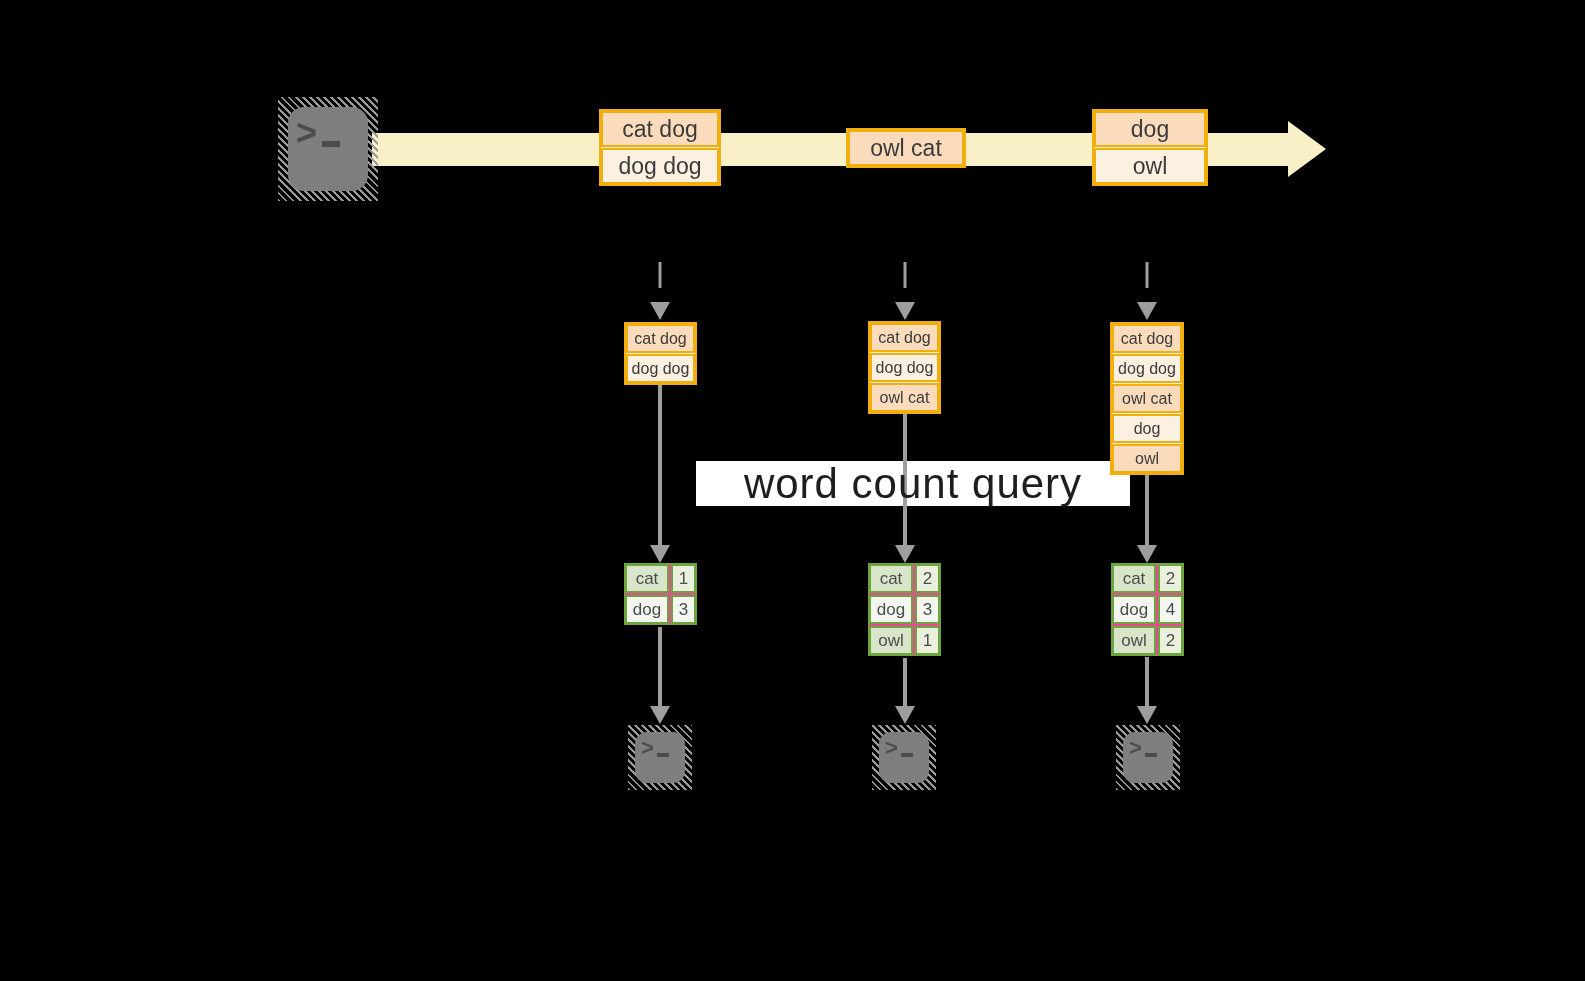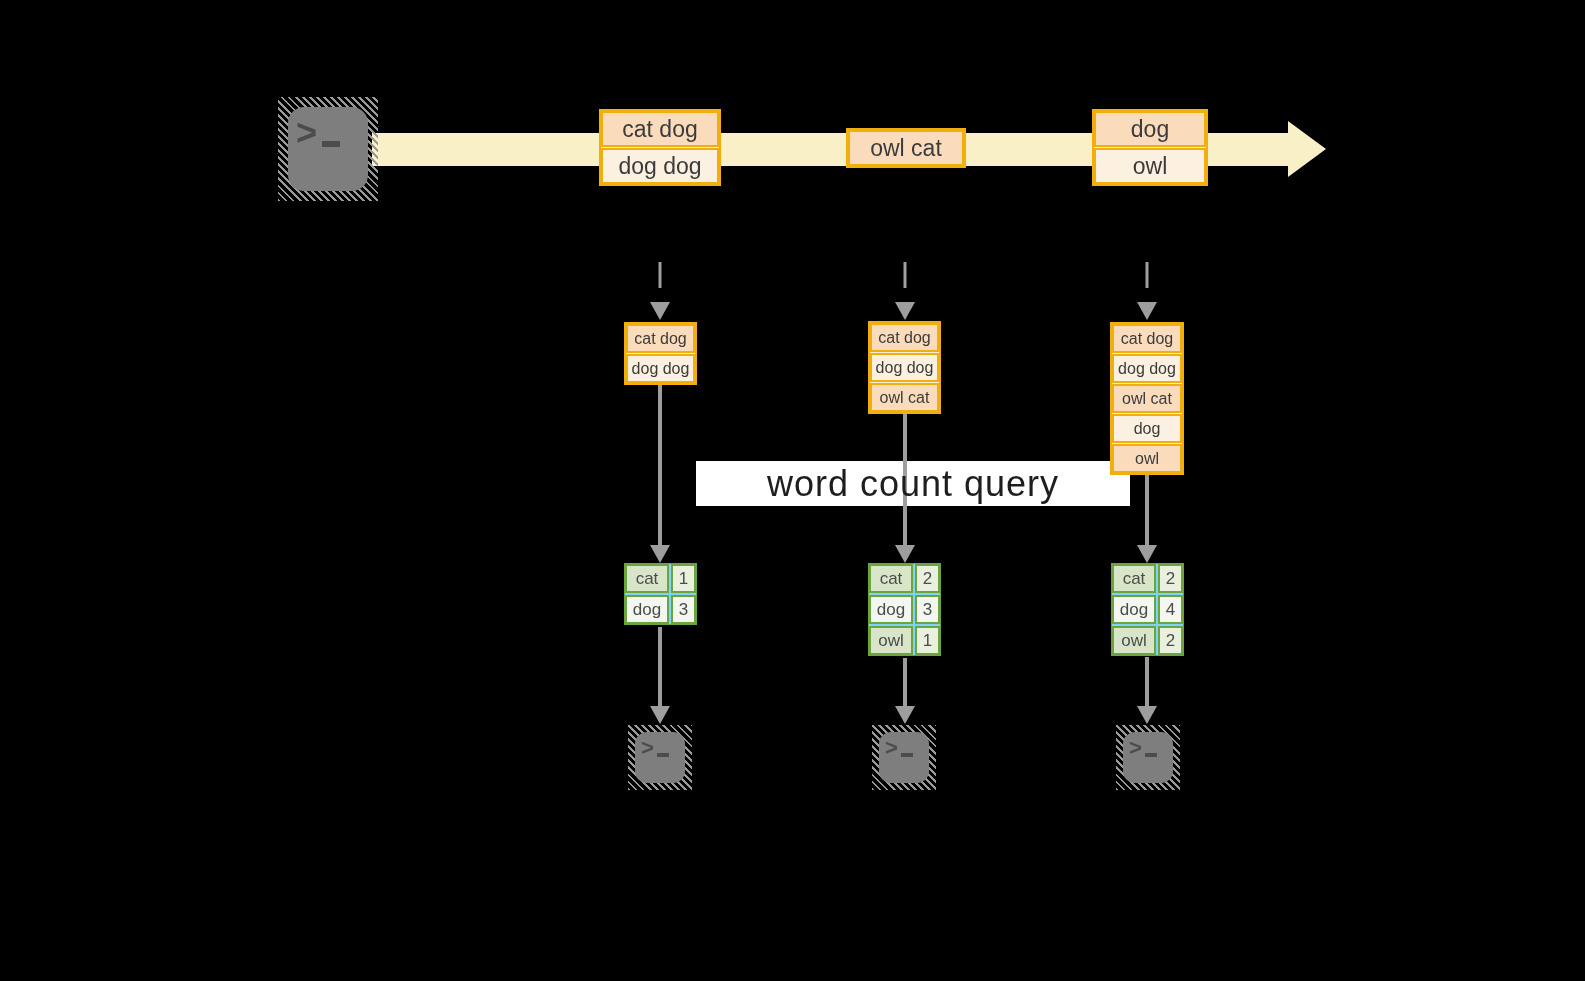--- a/index.html
+++ b/index.html
@@ -22,38 +22,38 @@
   
   .obox{border:2px solid #F1AF0E;background:#FBEFD3;display:flex;flex-direction:column;gap:1px;z-index:2;}
   .obox .cell{border:2px solid #F1AF0E;display:flex;align-items:center;justify-content:center;
               color:#3B3B3B;width:100%;}
   .obox.lg .cell{height:36px;font-size:23px;}
   .obox.sm .cell{height:29px;font-size:16px;}
   .peach{background:#FADCBD;}
   .cream{background:#FCF1E1;}
 
   
-  .gtable{border:1px solid #6CA53E;background:#7dd3fc;display:grid;grid-template-columns:44px 25px;gap:2px;z-index:2;}
+  .gtable{border:1px solid #6CA53E;background:#ec4899;display:grid;grid-template-columns:44px 25px;gap:2px;z-index:2;}
   .gtable .cell{border:2px solid #6CA53E;height:29px;display:flex;align-items:center;justify-content:center;
                 font-size:17px;color:#4C4C4C;}
   .g-dark{background:#D8E5C9;}
   .g-mid{background:#E9F1DE;}
   .g-light{background:#F4F7EF;}
 
   
   .varrow{position:absolute;width:20px;z-index:2;}
   .vline{position:absolute;left:50%;transform:translateX(-50%);top:0;width:4px;background:#9E9E9E;}
   .vline.dashed{width:3px;background:repeating-linear-gradient(to bottom,#9E9E9E 0 26px,rgba(0,0,0,0) 26px 38px);}
   .vhead{position:absolute;left:50%;transform:translateX(-50%);bottom:0;width:0;height:0;
          border-left:10px solid transparent;border-right:10px solid transparent;border-top:18px solid #9E9E9E;}
 
   
   .qband{background:#FFFFFF;z-index:1;}
   .qlabel{display:flex;align-items:center;justify-content:center;color:#1E1E1E;
-          font-size:36px;font-weight:300;letter-spacing:1px;z-index:3;}
+          font-size:42px;font-weight:300;letter-spacing:1px;z-index:3;}
 </style>
 </head>
 <body>
 
 <div class="canvas">
 
   <div class="abs band" style="left:372px;top:133px;width:918px;height:33px;"></div>
   <div class="abs band-head" style="left:1288px;top:121px;"></div>
 
   <div class="abs term" style="left:278px;top:97px;width:100px;height:104px;">

